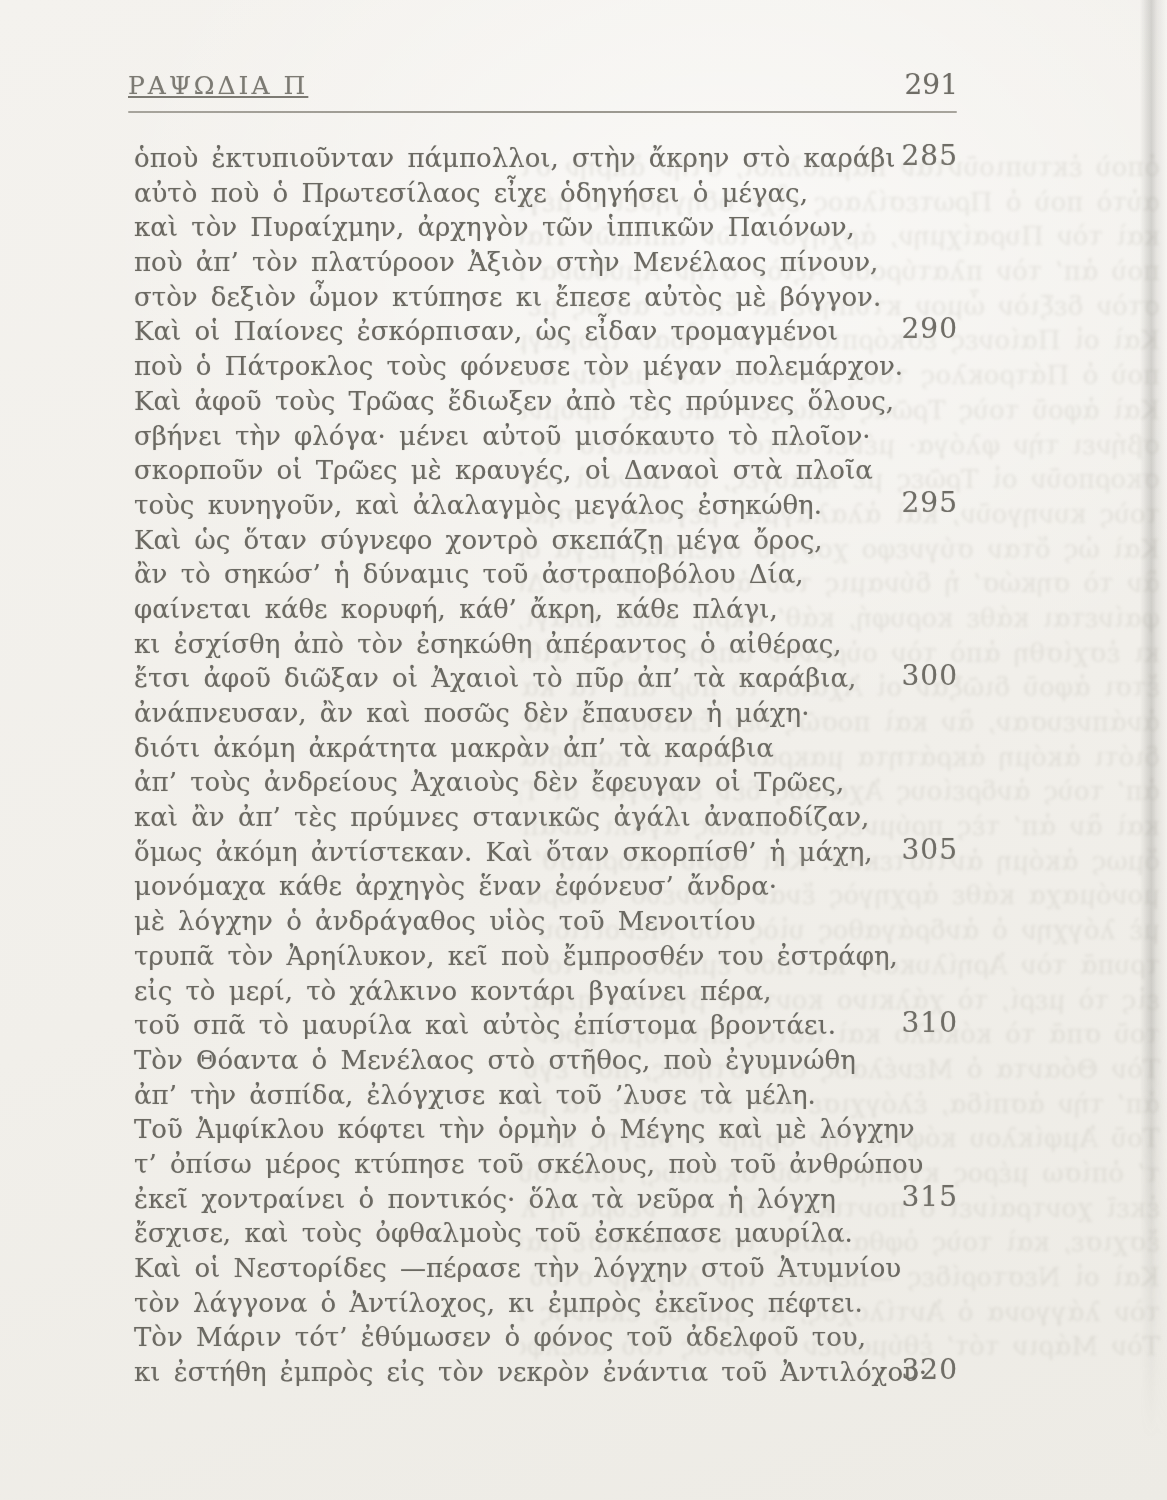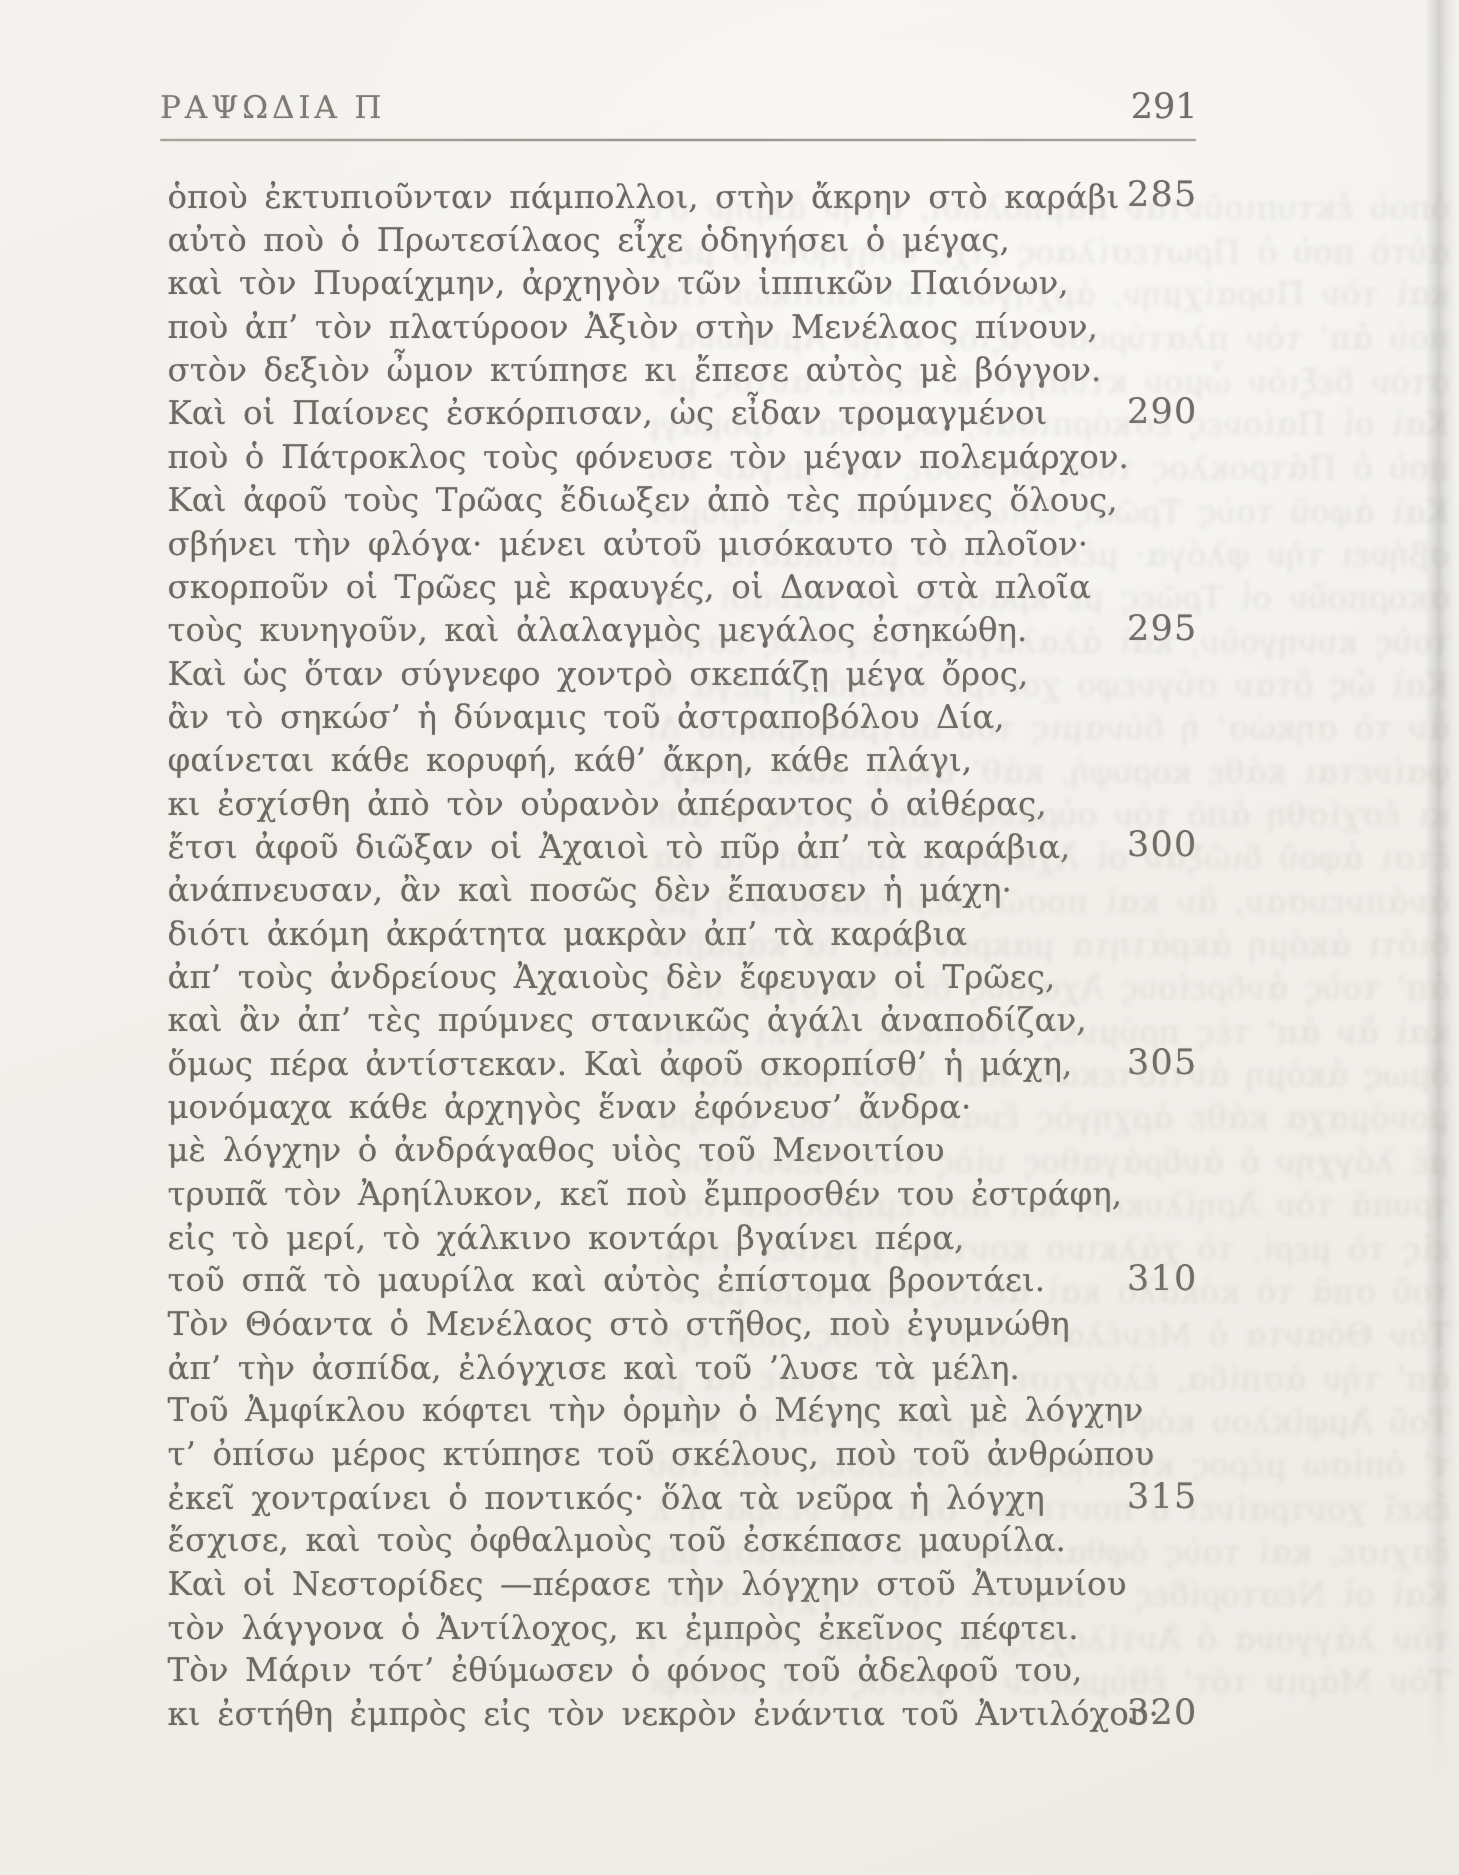--- a/index.html
+++ b/index.html
@@ -19,20 +19,21 @@
   }
   
   .header-row{
     position:absolute;left:128px;top:68px;width:830px;height:34px;
     display:flex;justify-content:space-between;align-items:baseline;
   }
   .running-title{
     font-size:25px;letter-spacing:3px;color:#7c7a73;
     text-shadow:0 0 1px rgba(124,122,115,0.35);
     white-space:nowrap;
+    text-decoration:underline;
   }
   .page-number{
     font-size:28px;color:#6f6d66;
     text-shadow:0 0 1px rgba(111,109,102,0.35);
     margin-left:33px;
   }
   .header-rule{
     position:absolute;left:128px;top:111px;width:829px;height:2px;
     background:linear-gradient(to right,#a7a49c 0%,#9a978f 50%,#a7a49c 100%);
     border-radius:1px;
@@ -101,27 +102,27 @@
       <div class="vline"><span class="vtext">στὸν δεξιὸν ὦμον κτύπησε κι ἔπεσε αὐτὸς μὲ βόγγον.</span></div>
       <div class="vline"><span class="vtext">Καὶ οἱ Παίονες ἐσκόρπισαν, ὡς εἶδαν τρομαγμένοι</span><span class="vnum">290</span></div>
       <div class="vline"><span class="vtext">ποὺ ὁ Πάτροκλος τοὺς φόνευσε τὸν μέγαν πολεμάρχον.</span></div>
       <div class="vline"><span class="vtext">Καὶ ἀφοῦ τοὺς Τρῶας ἔδιωξεν ἀπὸ τὲς πρύμνες ὅλους,</span></div>
       <div class="vline"><span class="vtext">σβήνει τὴν φλόγα· μένει αὐτοῦ μισόκαυτο τὸ πλοῖον·</span></div>
       <div class="vline"><span class="vtext">σκορποῦν οἱ Τρῶες μὲ κραυγές, οἱ Δαναοὶ στὰ πλοῖα</span></div>
       <div class="vline"><span class="vtext">τοὺς κυνηγοῦν, καὶ ἀλαλαγμὸς μεγάλος ἐσηκώθη.</span><span class="vnum">295</span></div>
       <div class="vline"><span class="vtext">Καὶ ὡς ὅταν σύγνεφο χοντρὸ σκεπάζῃ μέγα ὄρος,</span></div>
       <div class="vline"><span class="vtext">ἂν τὸ σηκώσ’ ἡ δύναμις τοῦ ἀστραποβόλου Δία,</span></div>
       <div class="vline"><span class="vtext">φαίνεται κάθε κορυφή, κάθ’ ἄκρη, κάθε πλάγι,</span></div>
-      <div class="vline"><span class="vtext">κι ἐσχίσθη ἀπὸ τὸν οὐρανὸν ἀπέραντος ὁ αἰθέρας,</span></div>
+      <div class="vline"><span class="vtext">κι ἐσχίσθη ἀπὸ τὸν ἐσηκώθη ἀπέραντος ὁ αἰθέρας,</span></div>
       <div class="vline"><span class="vtext">ἔτσι ἀφοῦ διῶξαν οἱ Ἀχαιοὶ τὸ πῦρ ἀπ’ τὰ καράβια,</span><span class="vnum">300</span></div>
       <div class="vline"><span class="vtext">ἀνάπνευσαν, ἂν καὶ ποσῶς δὲν ἔπαυσεν ἡ μάχη·</span></div>
       <div class="vline"><span class="vtext">διότι ἀκόμη ἀκράτητα μακρὰν ἀπ’ τὰ καράβια</span></div>
       <div class="vline"><span class="vtext">ἀπ’ τοὺς ἀνδρείους Ἀχαιοὺς δὲν ἔφευγαν οἱ Τρῶες,</span></div>
       <div class="vline"><span class="vtext">καὶ ἂν ἀπ’ τὲς πρύμνες στανικῶς ἀγάλι ἀναποδίζαν,</span></div>
-      <div class="vline"><span class="vtext">ὅμως πέρα ἀντίστεκαν. Καὶ ἀφοῦ σκορπίσθ’ ἡ μάχη,</span><span class="vnum">305</span></div>
+      <div class="vline"><span class="vtext">ὅμως ἀκόμη ἀντίστεκαν. Καὶ ὅταν σκορπίσθ’ ἡ μάχη,</span><span class="vnum">305</span></div>
       <div class="vline"><span class="vtext">μονόμαχα κάθε ἀρχηγὸς ἕναν ἐφόνευσ’ ἄνδρα·</span></div>
       <div class="vline"><span class="vtext">μὲ λόγχην ὁ ἀνδράγαθος υἱὸς τοῦ Μενοιτίου</span></div>
       <div class="vline"><span class="vtext">τρυπᾶ τὸν Ἀρηίλυκον, κεῖ ποὺ ἔμπροσθέν του ἐστράφη,</span></div>
       <div class="vline"><span class="vtext">εἰς τὸ μερί, τὸ χάλκινο κοντάρι βγαίνει πέρα,</span></div>
       <div class="vline"><span class="vtext">τοῦ σπᾶ τὸ μαυρίλα καὶ αὐτὸς ἐπίστομα βροντάει.</span><span class="vnum">310</span></div>
       <div class="vline"><span class="vtext">Τὸν Θόαντα ὁ Μενέλαος στὸ στῆθος, ποὺ ἐγυμνώθη</span></div>
       <div class="vline"><span class="vtext">ἀπ’ τὴν ἀσπίδα, ἐλόγχισε καὶ τοῦ ’λυσε τὰ μέλη.</span></div>
       <div class="vline"><span class="vtext">Τοῦ Ἀμφίκλου κόφτει τὴν ὁρμὴν ὁ Μέγης καὶ μὲ λόγχην</span></div>
       <div class="vline"><span class="vtext">τ’ ὀπίσω μέρος κτύπησε τοῦ σκέλους, ποὺ τοῦ ἀνθρώπου</span></div>
       <div class="vline"><span class="vtext">ἐκεῖ χοντραίνει ὁ ποντικός· ὅλα τὰ νεῦρα ἡ λόγχη</span><span class="vnum">315</span></div>

